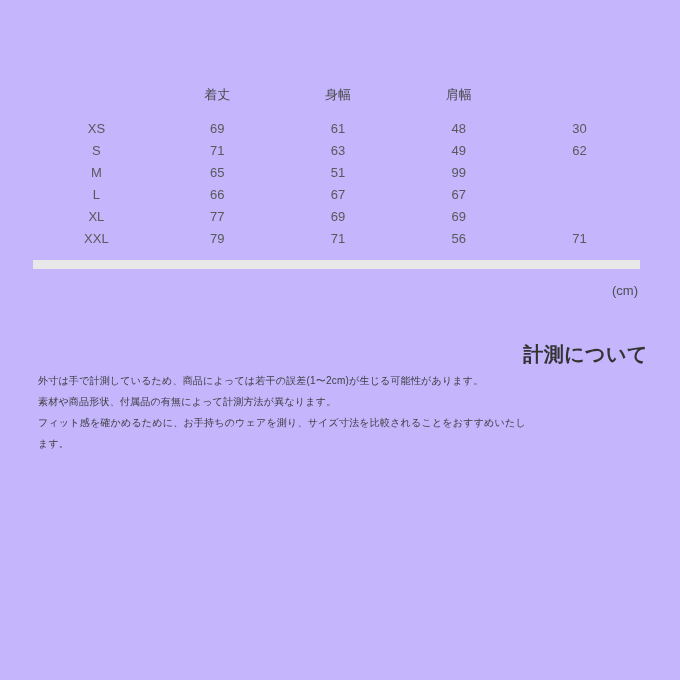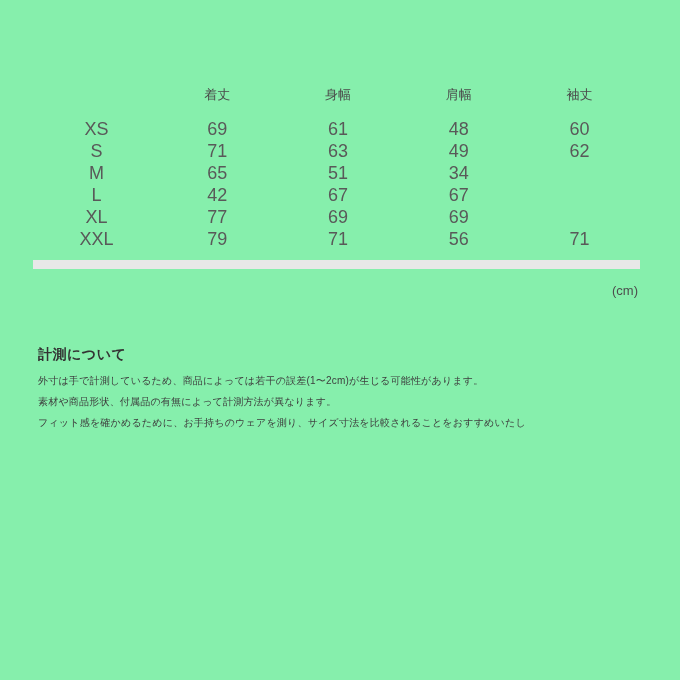--- a/index.html
+++ b/index.html
@@ -8,21 +8,21 @@
     width: 680px;
     height: 680px;
     background: #ffffff;
     overflow: hidden;
     font-family: "Liberation Sans", "DejaVu Sans", sans-serif;
   }
   .page {
     position: relative;
     width: 680px;
     height: 680px;
-    background: #86efac;
+    background: #c4b5fd;
   }
 
   
   .size-table {
     position: absolute;
     left: 36px;
     top: 86px;
     width: 604px;
   }
   .tbl-row {
@@ -37,21 +37,21 @@
   .header-row {
     height: 18px;
     line-height: 18px;
     margin-bottom: 14px;
     font-size: 13px;
     color: #4a4a4a;
   }
   .data-row {
     height: 22px;
     line-height: 22px;
-    font-size: 18px;
+    font-size: 13px;
     color: #595959;
   }
 
   
   .divider-bar {
     position: absolute;
     left: 33px;
     top: 260px;
     width: 607px;
     height: 9px;
@@ -70,72 +70,72 @@
   }
 
   
   .notes {
     position: absolute;
     left: 38px;
     top: 346px;
     width: 610px;
   }
   .notes-heading {
-    font-size: 14px;
+    font-size: 20px;
     font-weight: bold;
     color: #333333;
     line-height: 16px;
     margin: 0 0 8px 0;
     letter-spacing: 0.5px;
+    text-align: right;
   }
   .notes-line {
     font-size: 10px;
     color: #3d3d3d;
     line-height: 21px;
     white-space: nowrap;
     letter-spacing: 0.2px;
   }
 </style>
 </head>
 <body>
 
 <div class="page">
 
   <div class="size-table">
     <div class="tbl-row header-row">
       <div class="cell"></div>
       <div class="cell">着丈</div>
       <div class="cell">身幅</div>
       <div class="cell">肩幅</div>
-      <div class="cell">袖丈</div>
     </div>
 
     <div class="tbl-row data-row">
       <div class="cell">XS</div>
       <div class="cell">69</div>
       <div class="cell">61</div>
       <div class="cell">48</div>
-      <div class="cell">60</div>
+      <div class="cell">30</div>
     </div>
     <div class="tbl-row data-row">
       <div class="cell">S</div>
       <div class="cell">71</div>
       <div class="cell">63</div>
       <div class="cell">49</div>
       <div class="cell">62</div>
     </div>
     <div class="tbl-row data-row">
       <div class="cell">M</div>
       <div class="cell">65</div>
       <div class="cell">51</div>
-      <div class="cell">34</div>
+      <div class="cell">99</div>
     </div>
     <div class="tbl-row data-row">
       <div class="cell">L</div>
-      <div class="cell">42</div>
+      <div class="cell">66</div>
       <div class="cell">67</div>
       <div class="cell">67</div>
     </div>
     <div class="tbl-row data-row">
       <div class="cell">XL</div>
       <div class="cell">77</div>
       <div class="cell">69</div>
       <div class="cell">69</div>
     </div>
     <div class="tbl-row data-row">
@@ -149,15 +149,16 @@
 
   <div class="divider-bar"></div>
 
   <div class="unit-label">(cm)</div>
 
   <div class="notes">
     <div class="notes-heading">計測について</div>
     <div class="notes-line">外寸は手で計測しているため、商品によっては若干の誤差(1〜2cm)が生じる可能性があります。</div>
     <div class="notes-line">素材や商品形状、付属品の有無によって計測方法が異なります。</div>
     <div class="notes-line">フィット感を確かめるために、お手持ちのウェアを測り、サイズ寸法を比較されることをおすすめいたし</div>
+    <div class="notes-line">ます。</div>
   </div>
 
 </div>
 
 </body></html>

